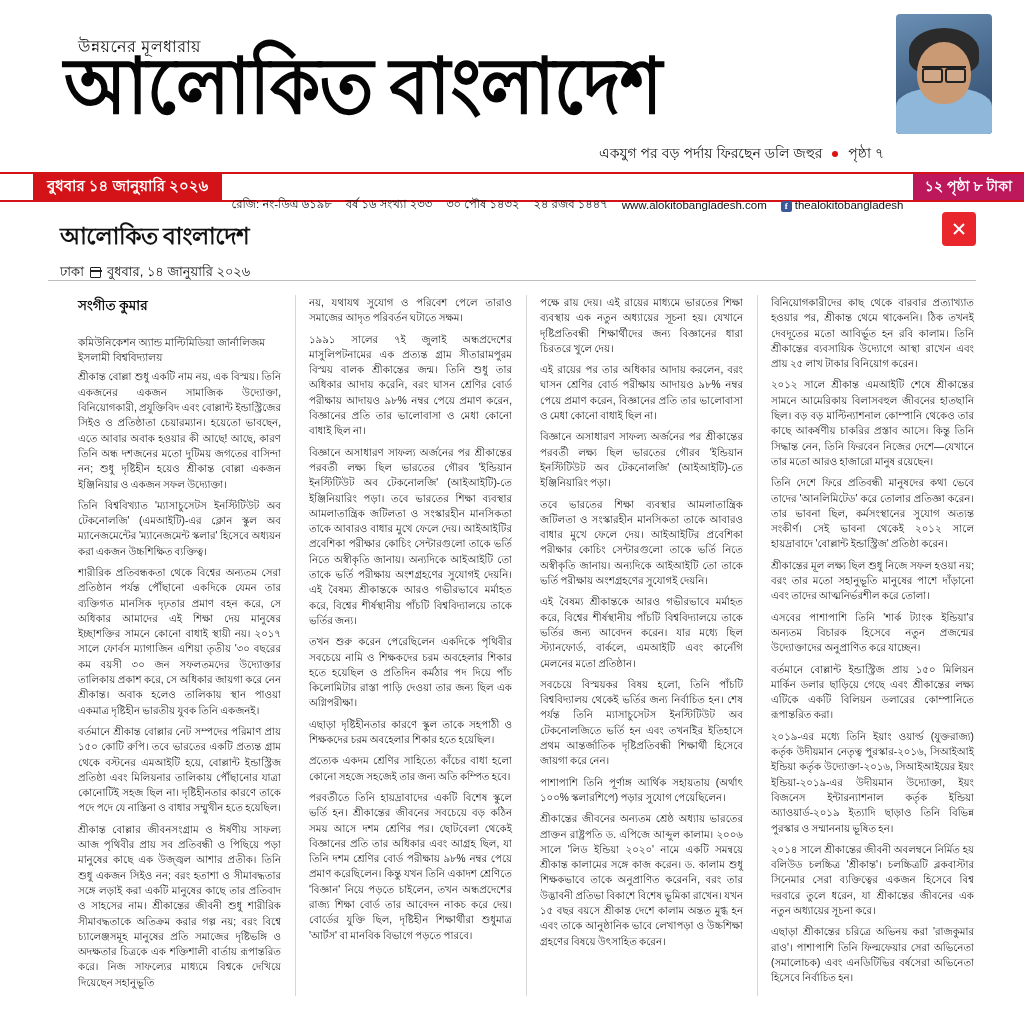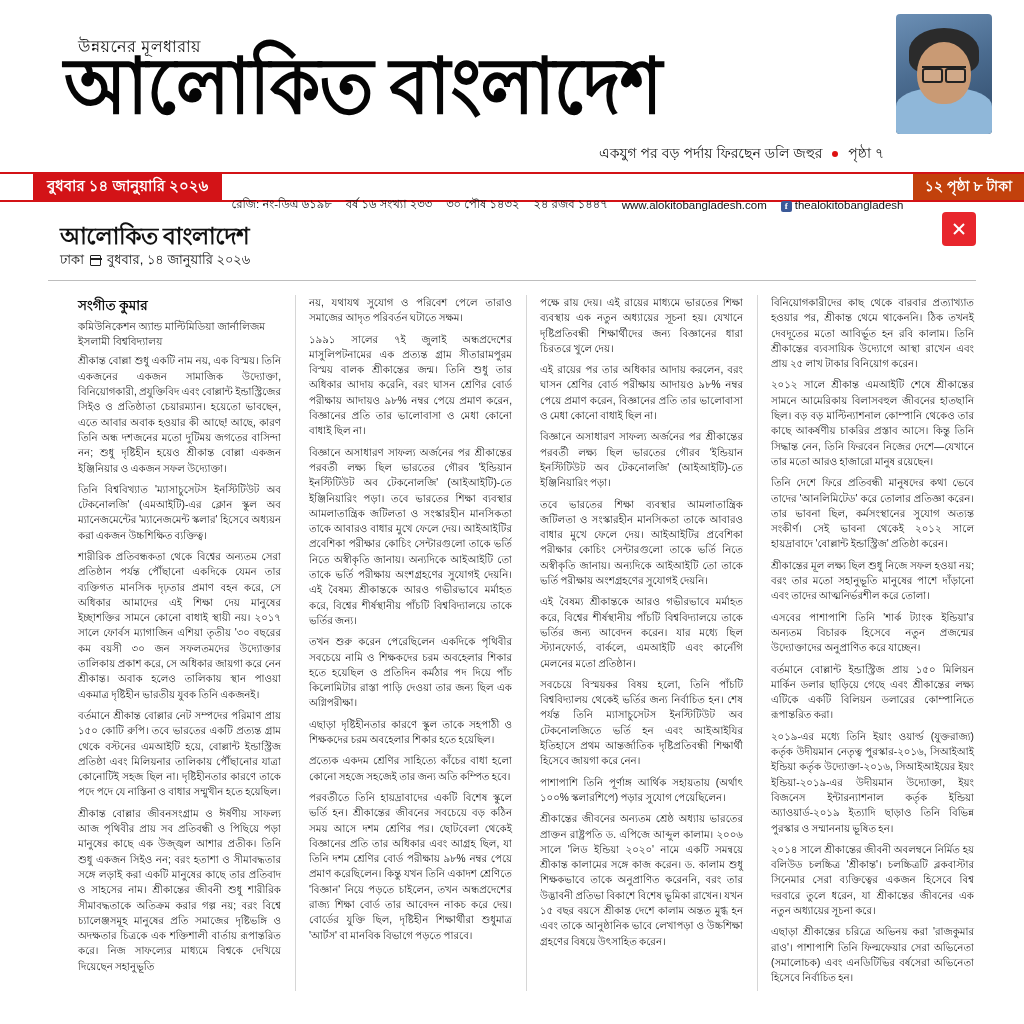--- a/index.html
+++ b/index.html
@@ -146,21 +146,21 @@
     color: #fff;
     border-radius: 2px;
     font-size: 9px;
     line-height: 11px;
     text-align: center;
     font-weight: bold;
     margin-right: 3px;
     font-family: "Liberation Serif", serif;
   }
   .infobar-right {
-    background: #c2410c;
+    background: #be185d;
     color: #fff;
     font-size: 14px;
     font-weight: bold;
     padding: 4px 12px 5px 12px;
     height: 100%;
     display: flex;
     align-items: center;
     white-space: nowrap;
   }
 
@@ -178,21 +178,21 @@
     position: absolute;
     left: 12px; top: 0;
     font-size: 23px;
     font-weight: bold;
     color: #111;
     font-family: "Liberation Serif", serif;
     letter-spacing: -0.5px;
   }
   .pv-date {
     position: absolute;
-    left: 12px; top: 32px;
+    left: 12px; top: 44px;
     font-size: 13px;
     color: #111;
     display: flex;
     align-items: center;
     gap: 6px;
   }
   .cal-icon {
     display: inline-block;
     width: 11px; height: 11px;
     border: 1.5px solid #222;
@@ -239,21 +239,21 @@
   }
   .col {
     flex: 1;
     position: relative;
   }
   .col + .col { border-left: 1px solid #d6d6d6; padding-left: 13px; }
   .byline-name {
     font-size: 13.5px;
     font-weight: bold;
     color: #111;
-    margin-bottom: 1px;
+    margin-bottom: 17px;
   }
   .byline-role {
     font-size: 10.5px;
     color: #333;
     line-height: 1.45;
     margin-bottom: 4px;
   }
   .ptext {
     font-size: 10.2px;
     line-height: 1.5;
@@ -344,21 +344,21 @@
           <p class="ptext">পরবর্তীতে তিনি হায়দ্রাবাদের একটি বিশেষ স্কুলে ভর্তি হন। শ্রীকান্তের জীবনের সবচেয়ে বড় কঠিন সময় আসে দশম শ্রেণির পর। ছোটবেলা থেকেই বিজ্ঞানের প্রতি তার অধিকার এবং আগ্রহ ছিল, যা তিনি দশম শ্রেণির বোর্ড পরীক্ষায় ৯৮% নম্বর পেয়ে প্রমাণ করেছিলেন। কিন্তু যখন তিনি একাদশ শ্রেণিতে 'বিজ্ঞান' নিয়ে পড়তে চাইলেন, তখন অন্ধপ্রদেশের রাজ্য শিক্ষা বোর্ড তার আবেদন নাকচ করে দেয়। বোর্ডের যুক্তি ছিল, দৃষ্টিহীন শিক্ষার্থীরা শুধুমাত্র 'আর্টস' বা মানবিক বিভাগে পড়তে পারবে।</p>
 
         </div>
 
         <div class="col">
           <p class="ptext">পক্ষে রায় দেয়। এই রায়ের মাধ্যমে ভারতের শিক্ষা ব্যবস্থায় এক নতুন অধ্যায়ের সূচনা হয়। যেখানে দৃষ্টিপ্রতিবন্ধী শিক্ষার্থীদের জন্য বিজ্ঞানের ধারা চিরতরে খুলে দেয়।</p>
           <p class="ptext">এই রায়ের পর তার অধিকার আদায় করলেন, বরং ঘাসন শ্রেণির বোর্ড পরীক্ষায় আদায়ও ৯৮% নম্বর পেয়ে প্রমাণ করেন, বিজ্ঞানের প্রতি তার ভালোবাসা ও মেধা কোনো বাধাই ছিল না।</p>
           <p class="ptext">বিজ্ঞানে অসাধারণ সাফল্য অর্জনের পর শ্রীকান্তের পরবর্তী লক্ষ্য ছিল ভারতের গৌরব 'ইন্ডিয়ান ইনস্টিটিউট অব টেকনোলজি' (আইআইটি)-তে ইঞ্জিনিয়ারিং পড়া।</p>
           <p class="ptext">তবে ভারতের শিক্ষা ব্যবস্থার আমলাতান্ত্রিক জটিলতা ও সংস্কারহীন মানসিকতা তাকে আবারও বাধার মুখে ফেলে দেয়। আইআইটির প্রবেশিকা পরীক্ষার কোচিং সেন্টারগুলো তাকে ভর্তি নিতে অস্বীকৃতি জানায়। অন্যদিকে আইআইটি তো তাকে ভর্তি পরীক্ষায় অংশগ্রহণের সুযোগই দেয়নি।</p>
           <p class="ptext">এই বৈষম্য শ্রীকান্তকে আরও গভীরভাবে মর্মাহত করে, বিশ্বের শীর্ষস্থানীয় পাঁচটি বিশ্ববিদ্যালয়ে তাকে ভর্তির জন্য আবেদন করেন। যার মধ্যে ছিল স্ট্যানফোর্ড, বার্কলে, এমআইটি এবং কার্নেগি মেলনের মতো প্রতিষ্ঠান।</p>
-          <p class="ptext">সবচেয়ে বিস্ময়কর বিষয় হলো, তিনি পাঁচটি বিশ্ববিদ্যালয় থেকেই ভর্তির জন্য নির্বাচিত হন। শেষ পর্যন্ত তিনি ম্যাসাচুসেটস ইনস্টিটিউট অব টেকনোলজিতে ভর্তি হন এবং আইআইযির ইতিহাসে প্রথম আন্তর্জাতিক দৃষ্টিপ্রতিবন্ধী শিক্ষার্থী হিসেবে জায়গা করে নেন।</p>
+          <p class="ptext">সবচেয়ে বিস্ময়কর বিষয় হলো, তিনি পাঁচটি বিশ্ববিদ্যালয় থেকেই ভর্তির জন্য নির্বাচিত হন। শেষ পর্যন্ত তিনি ম্যাসাচুসেটস ইনস্টিটিউট অব টেকনোলজিতে ভর্তি হন এবং তখনইির ইতিহাসে প্রথম আন্তর্জাতিক দৃষ্টিপ্রতিবন্ধী শিক্ষার্থী হিসেবে জায়গা করে নেন।</p>
           <p class="ptext">পাশাপাশি তিনি পূর্ণাঙ্গ আর্থিক সহায়তায় (অর্থাৎ ১০০% স্কলারশিপে) পড়ার সুযোগ পেয়েছিলেন।</p>
           <p class="ptext">শ্রীকান্তের জীবনের অন্যতম শ্রেষ্ঠ অধ্যায় ভারতের প্রাক্তন রাষ্ট্রপতি ড. এপিজে আব্দুল কালাম। ২০০৬ সালে 'লিড ইন্ডিয়া ২০২০' নামে একটি সমন্বয়ে শ্রীকান্ত কালামের সঙ্গে কাজ করেন। ড. কালাম শুধু শিক্ষকভাবে তাকে অনুপ্রাণিত করেননি, বরং তার উদ্ভাবনী প্রতিভা বিকাশে বিশেষ ভূমিকা রাখেন। যখন ১৫ বছর বয়সে শ্রীকান্ত দেশে কালাম অন্তত মুগ্ধ হন এবং তাকে আনুষ্ঠানিক ভাবে লেখাপড়া ও উচ্চশিক্ষা গ্রহণের বিষয়ে উৎসাহিত করেন।</p>
 
         </div>
 
         <div class="col">
           <p class="ptext">বিনিয়োগকারীদের কাছ থেকে বারবার প্রত্যাখ্যাত হওয়ার পর, শ্রীকান্ত থেমে থাকেননি। ঠিক তখনই দেবদূতের মতো আবির্ভূত হন রবি কালাম। তিনি শ্রীকান্তের ব্যবসায়িক উদ্যোগে আস্থা রাখেন এবং প্রায় ২৫ লাখ টাকার বিনিয়োগ করেন।</p>
           <p class="ptext">২০১২ সালে শ্রীকান্ত এমআইটি শেষে শ্রীকান্তের সামনে আমেরিকায় বিলাসবহুল জীবনের হাতছানি ছিল। বড় বড় মাল্টিন্যাশনাল কোম্পানি থেকেও তার কাছে আকর্ষণীয় চাকরির প্রস্তাব আসে। কিন্তু তিনি সিদ্ধান্ত নেন, তিনি ফিরবেন নিজের দেশে—যেখানে তার মতো আরও হাজারো মানুষ রয়েছেন।</p>
           <p class="ptext">তিনি দেশে ফিরে প্রতিবন্ধী মানুষদের কথা ভেবে তাদের 'আনলিমিটেড' করে তোলার প্রতিজ্ঞা করেন। তার ভাবনা ছিল, কর্মসংস্থানের সুযোগ অত্যন্ত সংকীর্ণ। সেই ভাবনা থেকেই ২০১২ সালে হায়দ্রাবাদে 'বোল্লান্ট ইন্ডাস্ট্রিজ' প্রতিষ্ঠা করেন।</p>
           <p class="ptext">শ্রীকান্তের মূল লক্ষ্য ছিল শুধু নিজে সফল হওয়া নয়; বরং তার মতো সহানুভূতি মানুষের পাশে দাঁড়ানো এবং তাদের আত্মনির্ভরশীল করে তোলা।</p>

